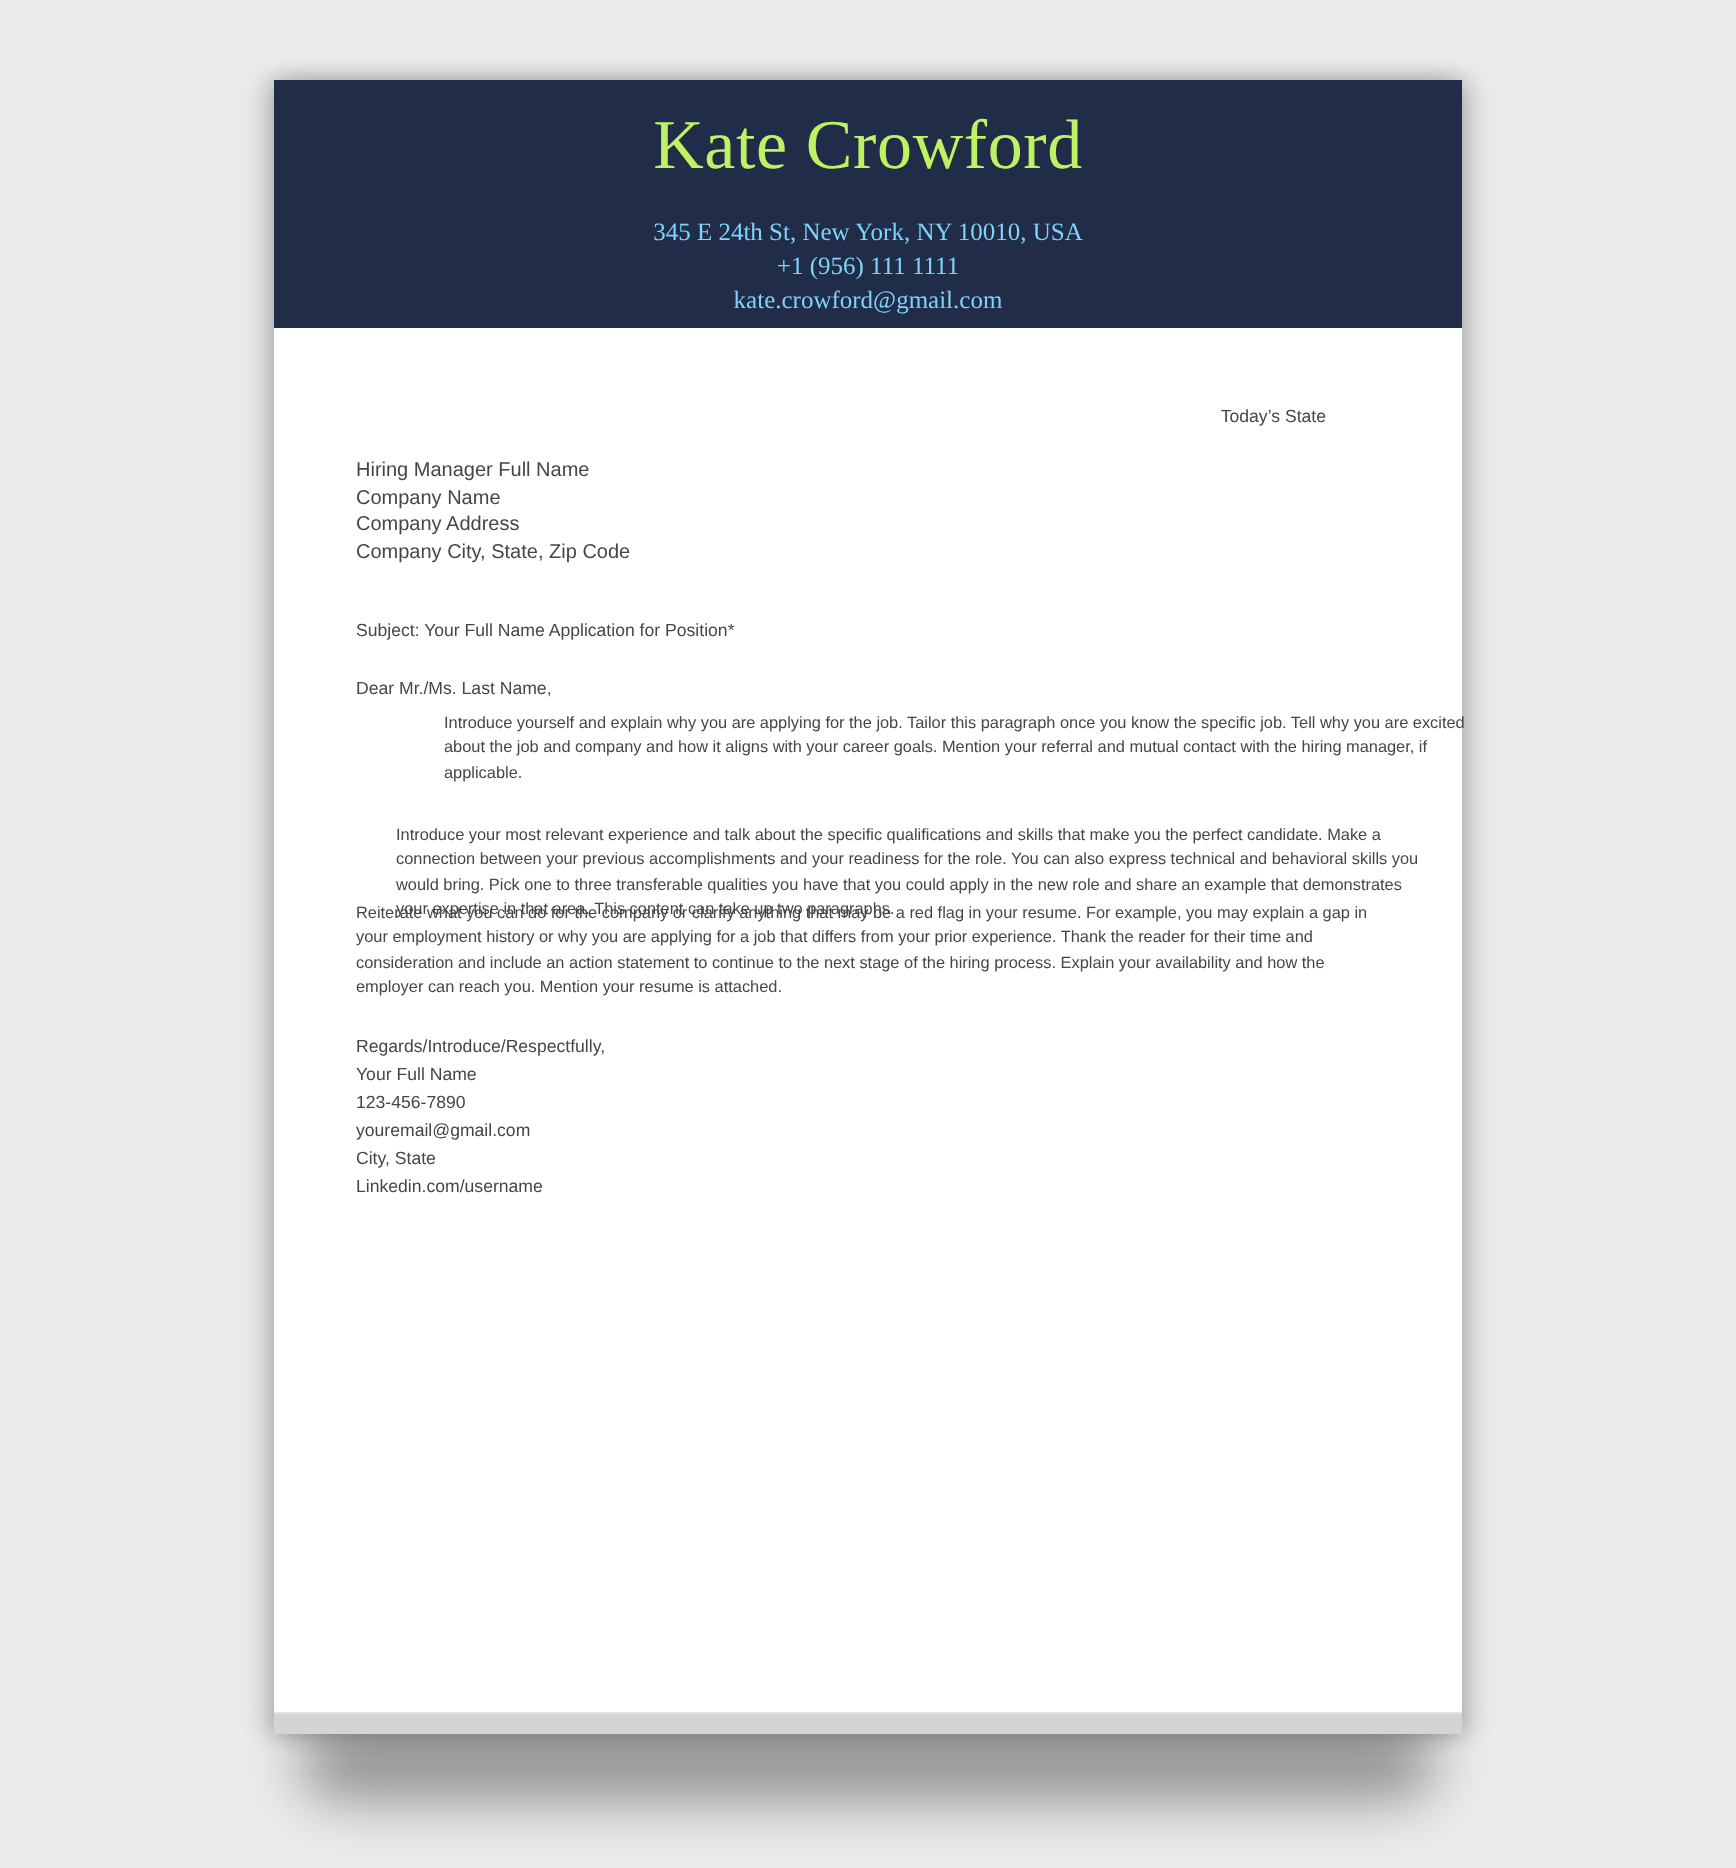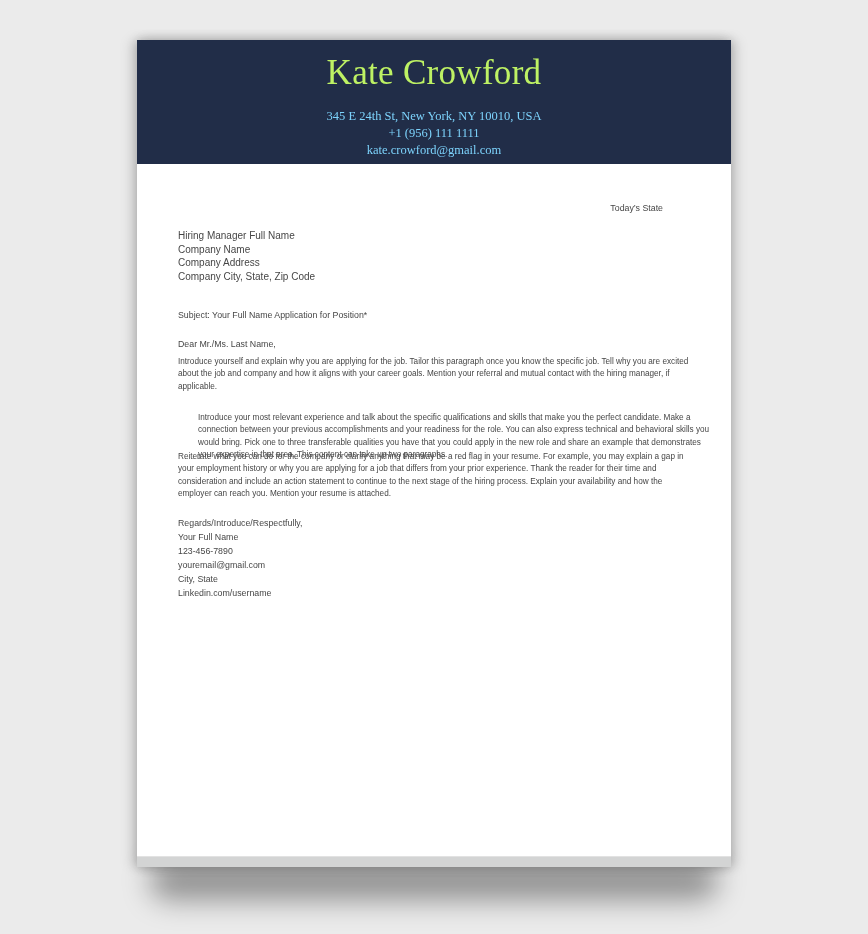--- a/index.html
+++ b/index.html
@@ -113,21 +113,21 @@
     }
     .para {
       position: absolute;
       left: 41px;
       width: 518px;
       font-size: 8.2px;
       line-height: 12.3px;
       margin: 0;
       text-align: left;
     }
-    .para-1 { top: 316px; }
+    .para-1 { top: 316px; margin-left: 44px; }
     .para-2 { top: 372px; margin-left: 20px; }
     .para-3 { top: 411px; }
     .closing {
       position: absolute;
       left: 41px;
       top: 477px;
       font-size: 8.8px;
       line-height: 13.9px;
     }
     .closing div { white-space: nowrap; }

